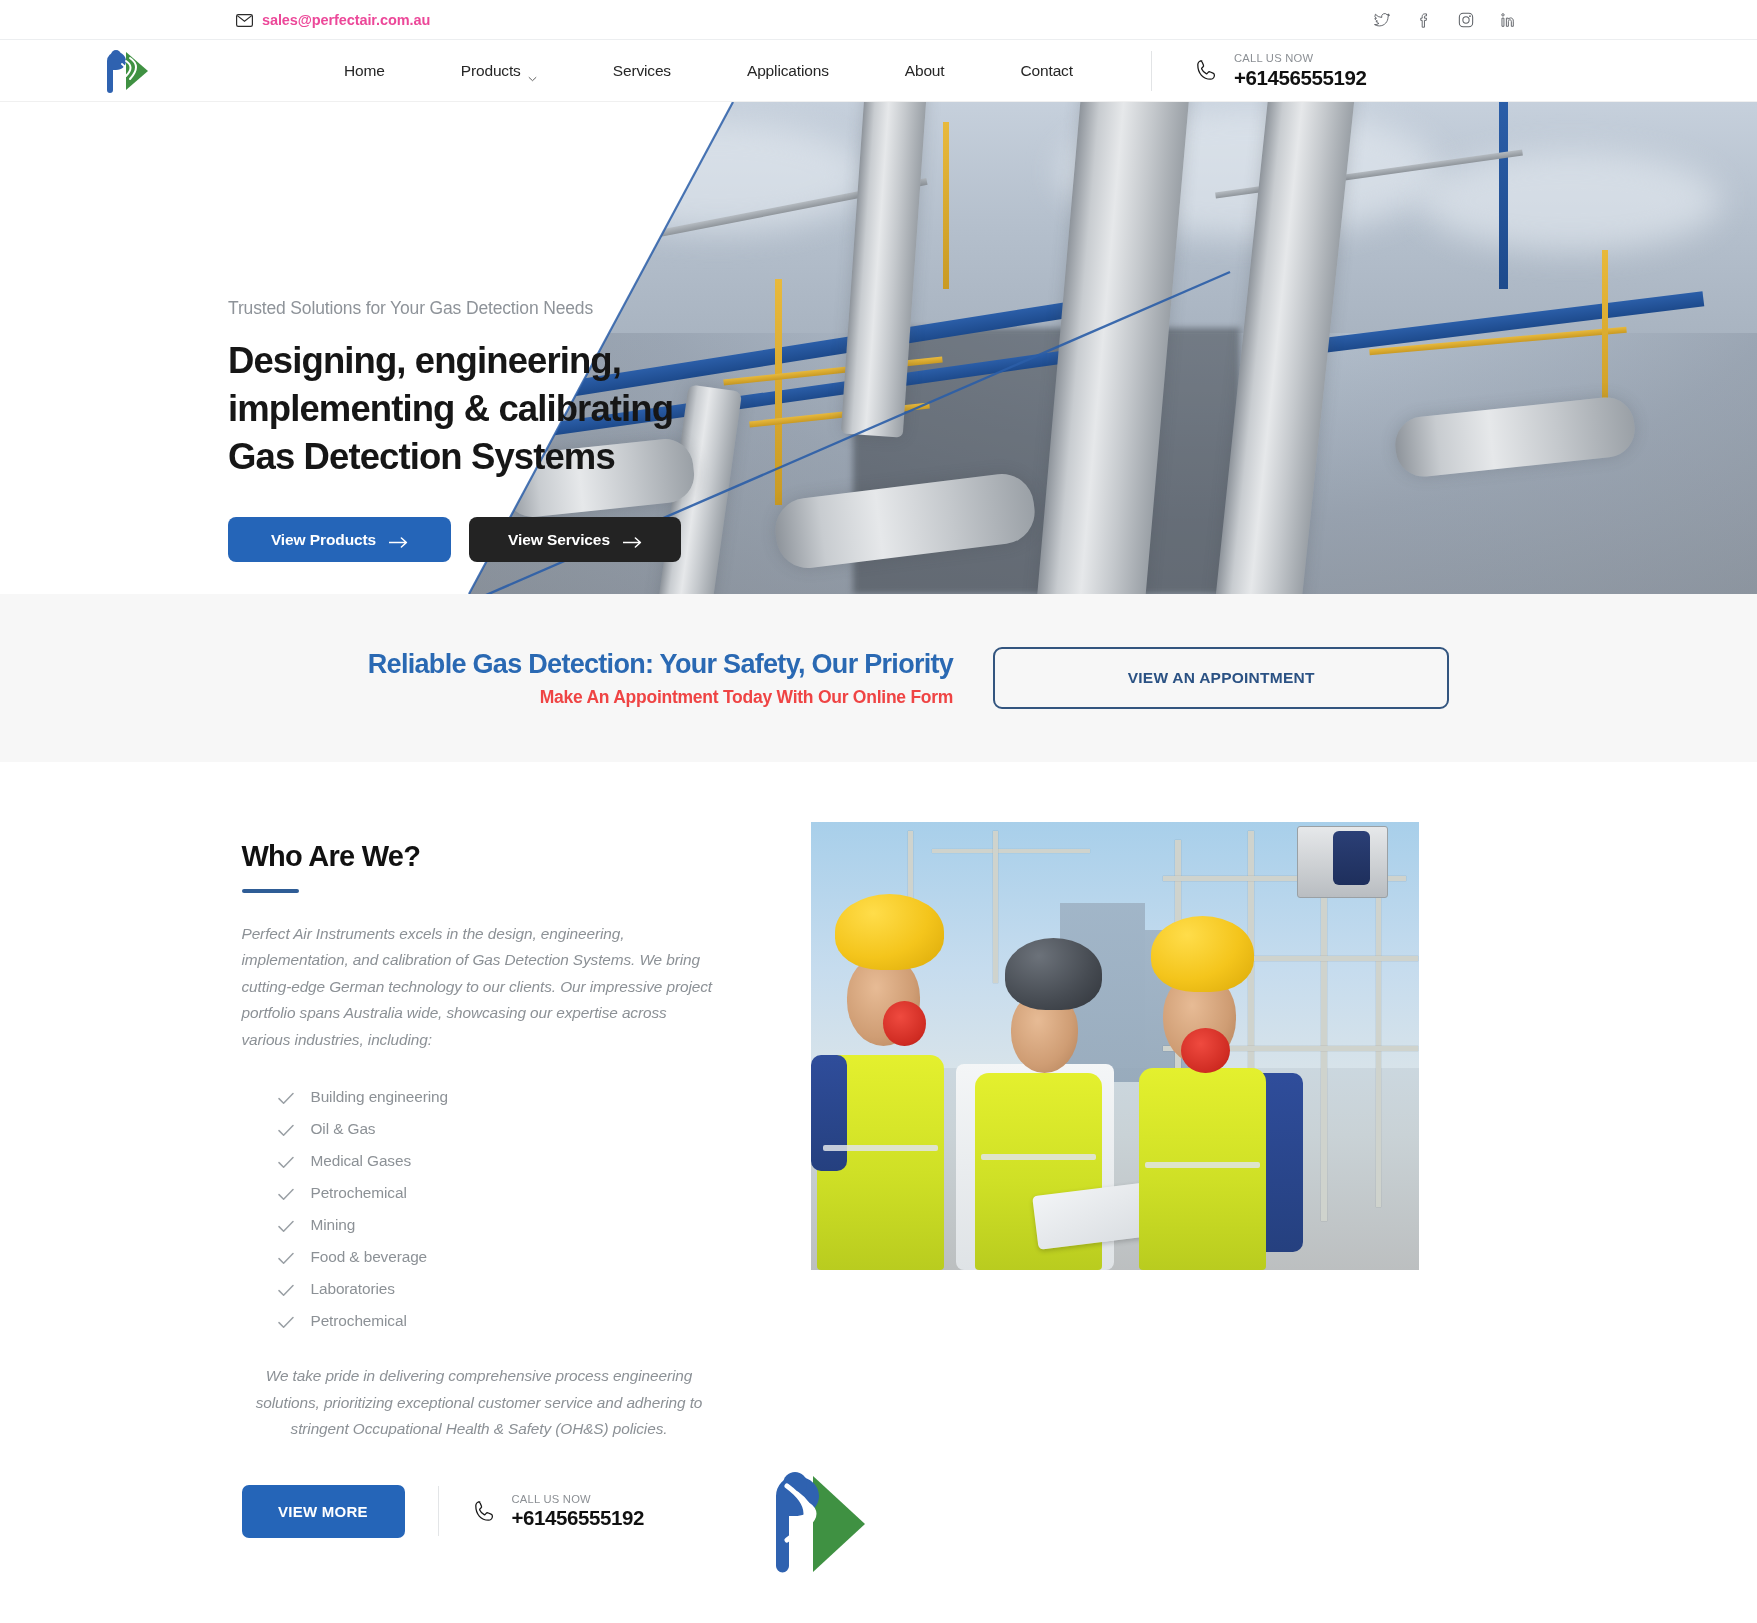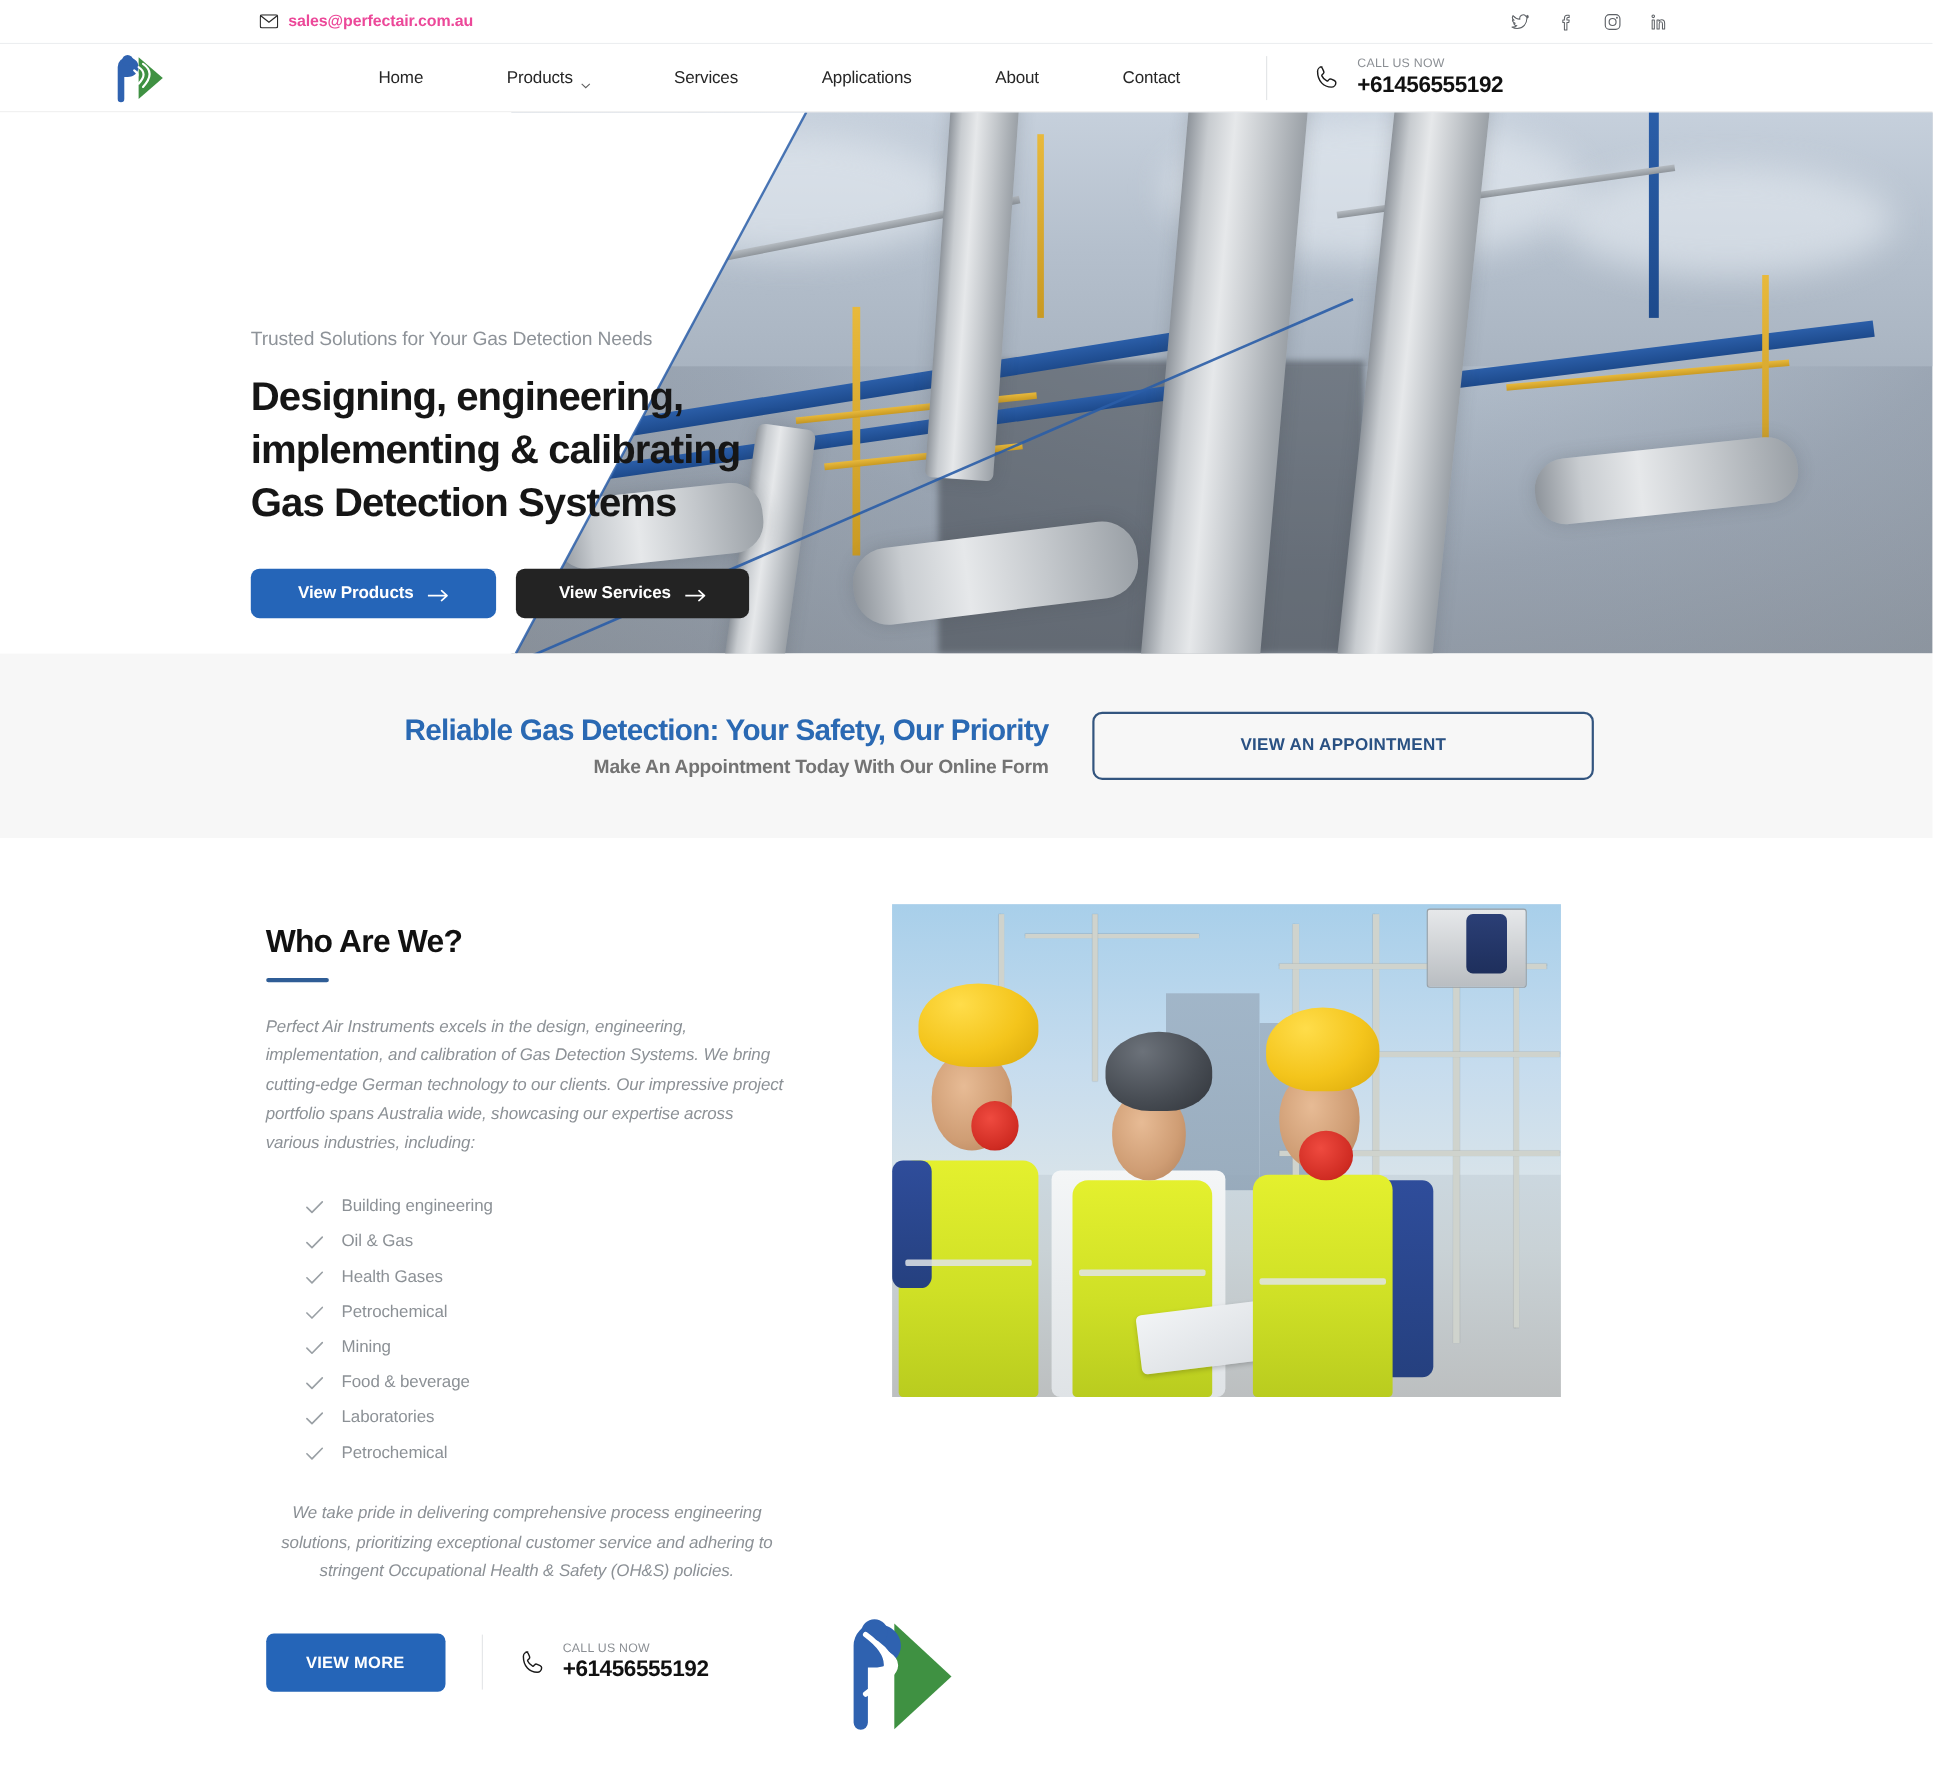--- a/index.html
+++ b/index.html
@@ -220,21 +220,21 @@
   .appt-title {
     font-size: 27px;
     font-weight: 700;
     color: #2a69b3;
     letter-spacing: -0.7px;
     margin-bottom: 7px;
   }
   .appt-sub {
     font-size: 17.5px;
     font-weight: 700;
-    color: #737373;
+    color: #ef4444;
     letter-spacing: -0.25px;
   }
   .appt-btn {
     width: 456px;
     height: 62px;
     border: 2px solid #33557f;
     border-radius: 9px;
     background: transparent;
     font-family: inherit;
     font-size: 15.5px;
@@ -591,21 +591,21 @@
               </svg>
           </span>
           <span>Oil &amp; Gas</span>
         </li>
         <li>
           <span class="chk">
             <svg viewBox="0 0 16 13" fill="none" xmlns="http://www.w3.org/2000/svg">
                 <path d="M1 6.6 5.6 11.2 15 1.6" stroke="#9aa0a5" stroke-width="1.5" fill="none" stroke-linecap="round" stroke-linejoin="round"></path>
               </svg>
           </span>
-          <span>Health Gases</span>
+          <span>Medical Gases</span>
         </li>
         <li>
           <span class="chk">
             <svg viewBox="0 0 16 13" fill="none" xmlns="http://www.w3.org/2000/svg">
                 <path d="M1 6.6 5.6 11.2 15 1.6" stroke="#9aa0a5" stroke-width="1.5" fill="none" stroke-linecap="round" stroke-linejoin="round"></path>
               </svg>
           </span>
           <span>Petrochemical</span>
         </li>
         <li>

